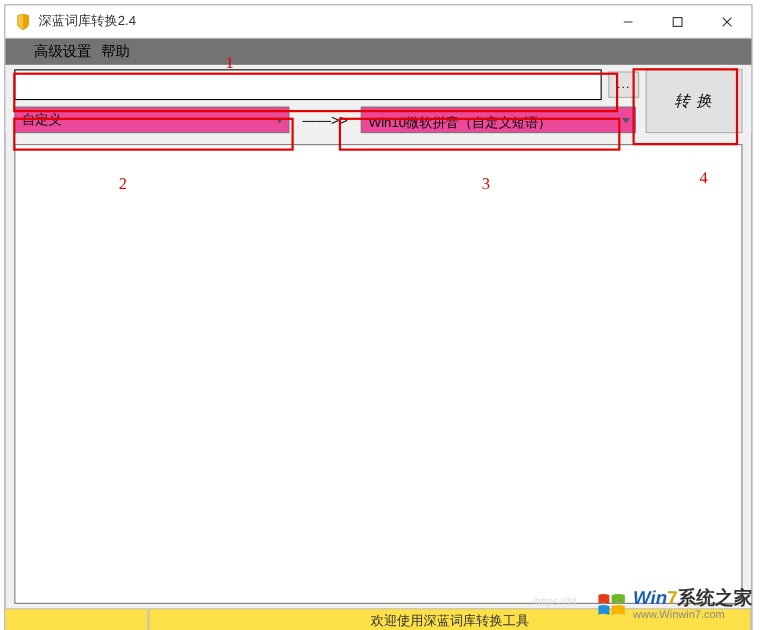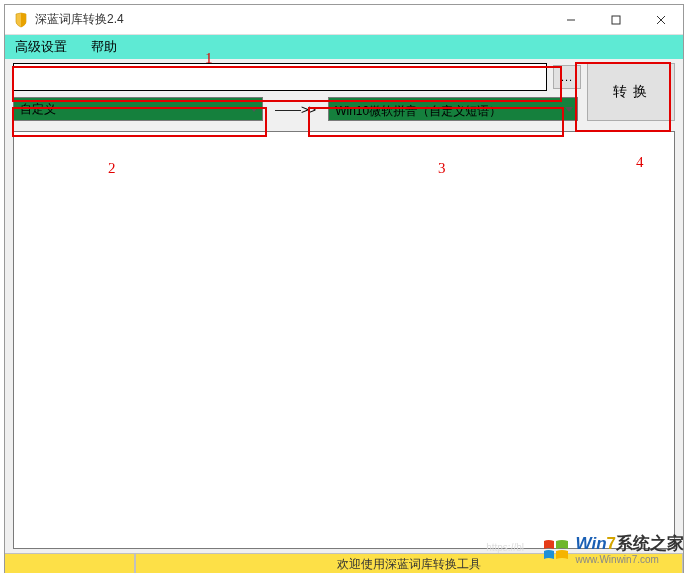--- a/index.html
+++ b/index.html
@@ -53,25 +53,25 @@
     width: 45px;
     height: 100%;
     display: flex;
     align-items: center;
     justify-content: center;
     color: #333;
     font-size: 11px;
   }
   .menubar {
     height: 24px;
-    background: #5eead4;
-    display: flex;
-    align-items: center;
-    padding-left: 10px;
-    gap: 24px;
+    background: #737373;
+    display: flex;
+    align-items: center;
+    padding-left: 26px;
+    gap: 9px;
     position: relative;
   }
   .menu-item {
     font-size: 13px;
     color: #000;
   }
   .toolbar-area {
     padding: 4px 8px 0 8px;
     background: #f0f0f0;
     position: relative;
@@ -114,21 +114,21 @@
     padding-left: 4px;
   }
   .row2 {
     display: flex;
     align-items: center;
     gap: 8px;
   }
   .combo {
     height: 24px;
     border: 1px solid #7a7a7a;
-    background: #15803d;
+    background: #ec4899;
     display: flex;
     align-items: center;
     padding-left: 6px;
     position: relative;
     font-size: 12px;
   }
   .combo1 { width: 250px; }
   .combo2 { width: 250px; align-items: flex-end; }
   .combo-arrow {
     position: absolute;
@@ -145,20 +145,21 @@
   .left-col {
     display: flex;
     flex-direction: column;
     flex: 1;
   }
   .right-col {
     display: flex;
     flex-direction: column;
     justify-content: flex-start;
     padding-left: 6px;
+    font-style: italic;
   }
   .top-rows {
     display: flex;
     align-items: flex-start;
   }
   .main-textarea {
     margin: 10px 8px 4px 8px;
     flex: 1;
     border: 1px solid #7a7a7a;
     background: #fff;

